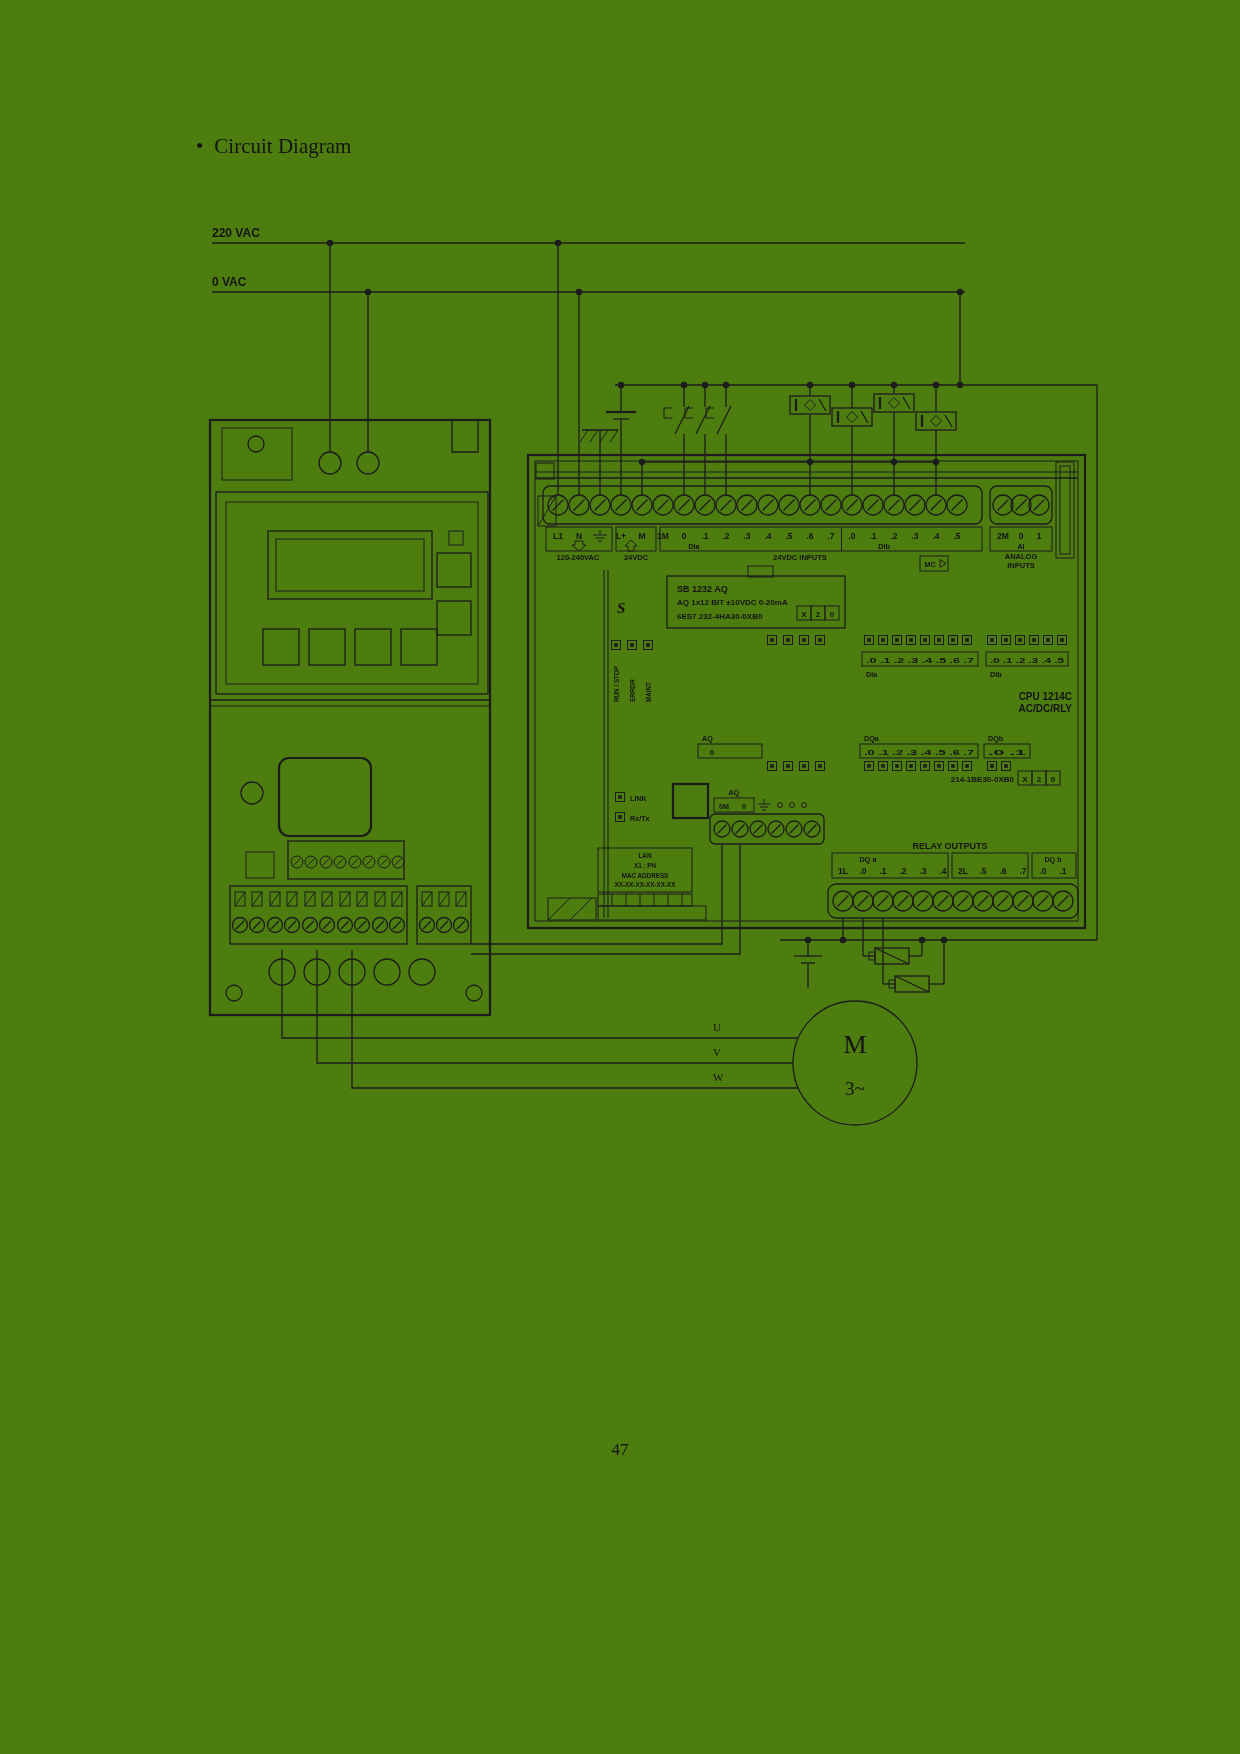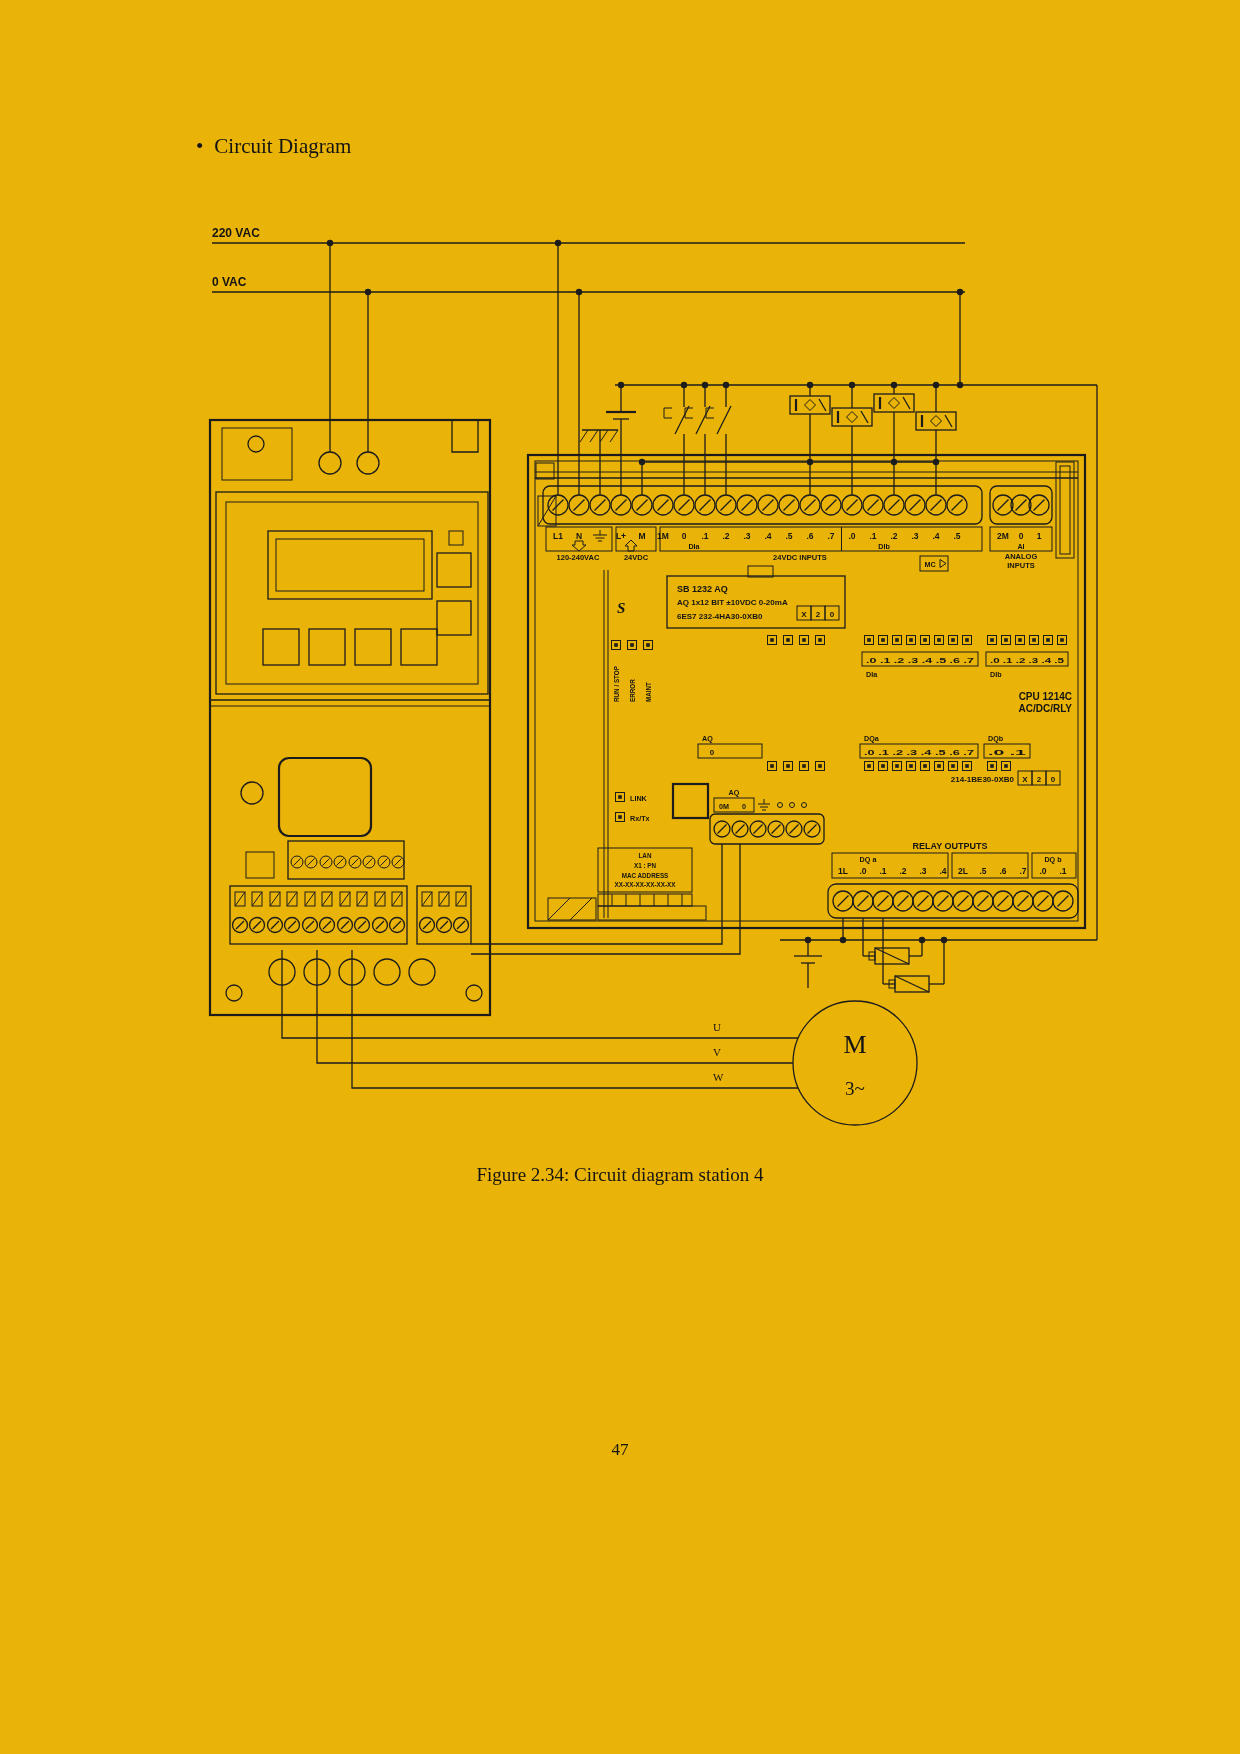--- a/index.html
+++ b/index.html
@@ -1,16 +1,16 @@
 <!DOCTYPE html>
 <html><head>
 <meta charset="utf-8">
 <style>
   html,body{margin:0;padding:0;background:#e8e8e8;}
-  .page{position:relative;width:1240px;height:1754px;background:#eab308;margin:0 auto;overflow:hidden;
+  .page{position:relative;width:1240px;height:1754px;background:#4d7c0f;margin:0 auto;overflow:hidden;
         font-family:"Liberation Serif",serif;color:#141414;}
   .heading{position:absolute;left:196px;top:134px;font-size:21px;color:#141414;}
   .heading .bullet{display:inline-block;margin-right:11px;font-size:21px;}
   .caption{position:absolute;left:0;top:1164px;width:100%;text-align:center;font-size:19px;color:#141414;}
   .pagenum{position:absolute;left:0;top:1428px;width:100%;text-align:center;font-size:17px;color:#141414;margin-top:12px;}
   svg{position:absolute;left:0;top:0;}
   .st{stroke:#1c1c1c;fill:none;stroke-width:1.3;}
   .st2{stroke-width:2.2;}
   .stT{stroke-width:1;}
   .dot{fill:#1c1c1c;stroke:none;}
@@ -552,15 +552,14 @@
       <text x="713" y="1056" class="tser">V</text>
       <text x="713" y="1081" class="tser">W</text>
       <g>
         <circle cx="855" cy="1063" r="62" class="st"></circle>
         <text x="855" y="1053" text-anchor="middle" class="tM">M</text>
         <text x="855" y="1095" text-anchor="middle" class="t3p">3~</text>
       </g>
     </g>
   </svg>
 
-  <div class="caption">Figure 2.34: Circuit diagram station 4</div>
   <div class="pagenum">47</div>
 </div>
 
 </body></html>

